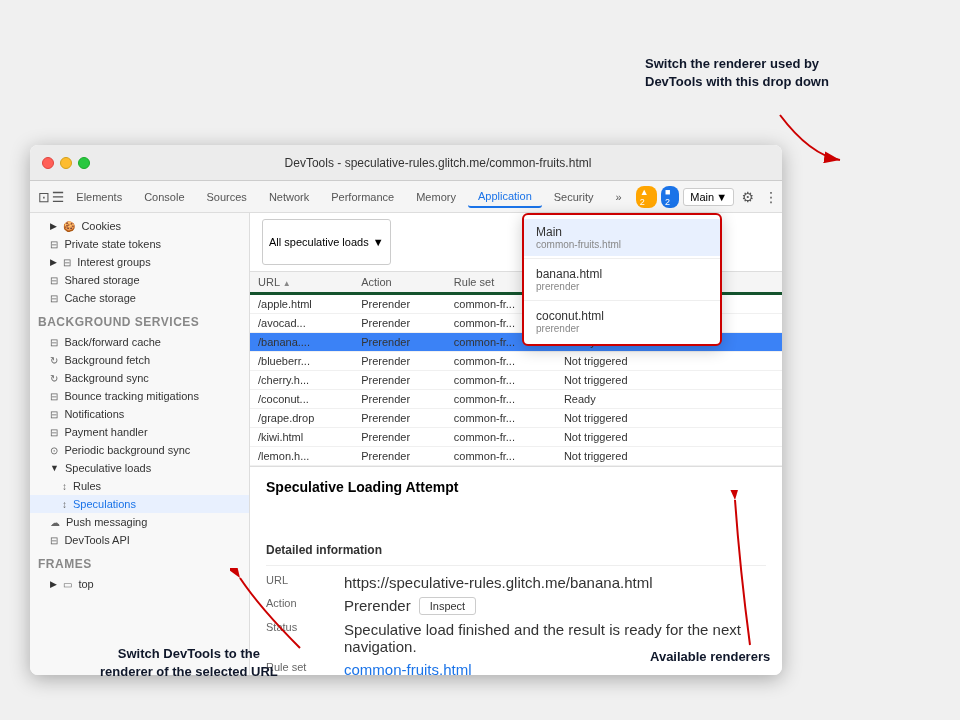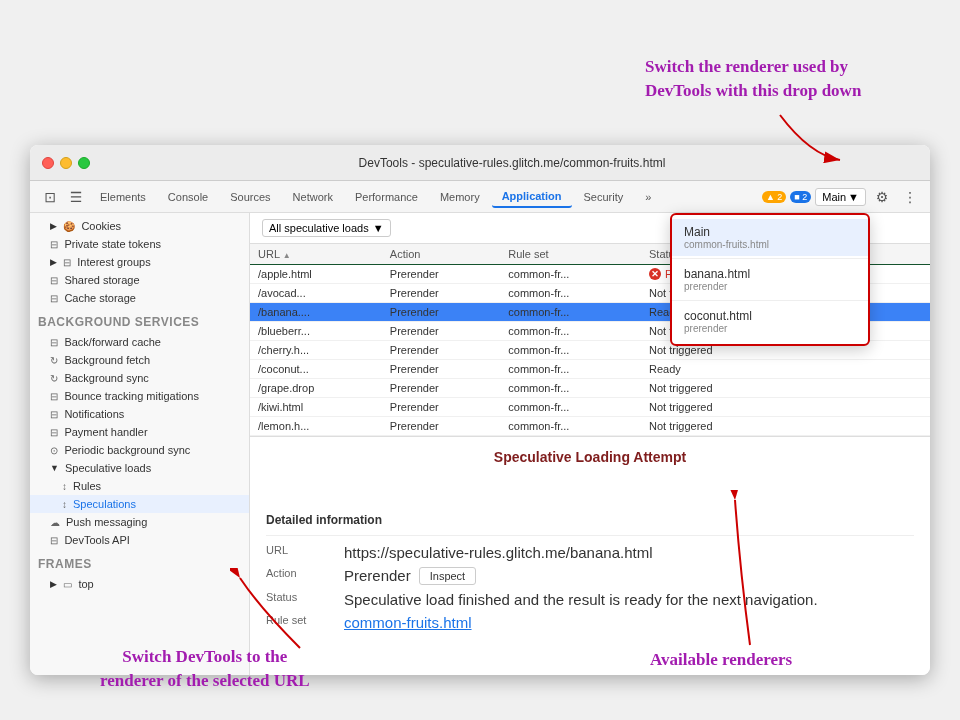--- a/index.html
+++ b/index.html
@@ -9,38 +9,38 @@
       font-size: 11px;
       width: 960px;
       height: 720px;
       overflow: hidden;
       position: relative;
     }
 
     
     .annotation {
       position: absolute;
-      font-family: Liberation Serif, serif;
-      color: #a21caf;
-      font-size: 17px;
+      font-family: Liberation Sans, sans-serif;
+      color: #0f172a;
+      font-size: 13px;
       font-weight: bold;
       line-height: 1.4;
       z-index: 100;
     }
     .arrow {
       position: absolute;
       z-index: 100;
     }
 
     
     .browser-window {
       position: absolute;
       top: 145px;
       left: 30px;
-      width: 900px;
+      width: 752px;
       height: 530px;
       background: #fff;
       border-radius: 8px;
       box-shadow: 0 4px 20px rgba(0,0,0,0.3);
       overflow: hidden;
     }
 
     
     .title-bar {
       background: #ececec;
@@ -96,21 +96,21 @@
       padding: 4px 10px;
       font-size: 11px;
       color: #555;
       cursor: pointer;
       border-radius: 3px;
       white-space: nowrap;
     }
     .toolbar-tab.active {
       color: #1a73e8;
       border-bottom: 2px solid #1a73e8;
-      font-weight: 700;
+      font-weight: 400;
     }
     .toolbar-spacer { flex: 1; }
     .toolbar-right {
       display: flex;
       align-items: center;
       gap: 4px;
       margin-left: auto;
     }
     .badge {
       background: #ffa500;
@@ -189,42 +189,42 @@
       border-bottom: 1px solid #ddd;
       display: flex;
       align-items: center;
       gap: 8px;
       background: #fff;
     }
     .filter-dropdown {
       display: flex;
       align-items: center;
       gap: 4px;
-      padding: 2px 6px;
+      padding: 16px 6px;
       border: 1px solid #ccc;
       border-radius: 3px;
       background: #fff;
       cursor: pointer;
       font-size: 11px;
     }
 
     
     .table-container {
       flex: 0 0 auto;
       overflow-x: auto;
       border-bottom: 1px solid #ddd;
     }
     table {
       width: 100%;
       border-collapse: collapse;
       font-size: 11px;
     }
     thead th {
       background: #f5f5f5;
-      border-bottom: 1px solid #14532d;
+      border-bottom: 3px solid #14532d;
       padding: 4px 8px;
       text-align: left;
       font-weight: 500;
       color: #555;
       white-space: nowrap;
     }
     tbody tr {
       border-bottom: 1px solid #f0f0f0;
       cursor: pointer;
     }
@@ -260,23 +260,22 @@
     
     .detail-panel {
       flex: 1;
       padding: 12px 16px;
       overflow-y: auto;
       background: #fff;
     }
     .detail-title {
       font-size: 14px;
       font-weight: 600;
-      color: #7f1d1d;
+      color: #000000;
       margin-bottom: 4px;
-      text-align: center;
     }
     .detail-section-title {
       font-size: 12px;
       font-weight: 600;
       color: #333;
       margin-bottom: 8px;
       margin-top: 48px;
     }
     .detail-row {
       display: flex;

